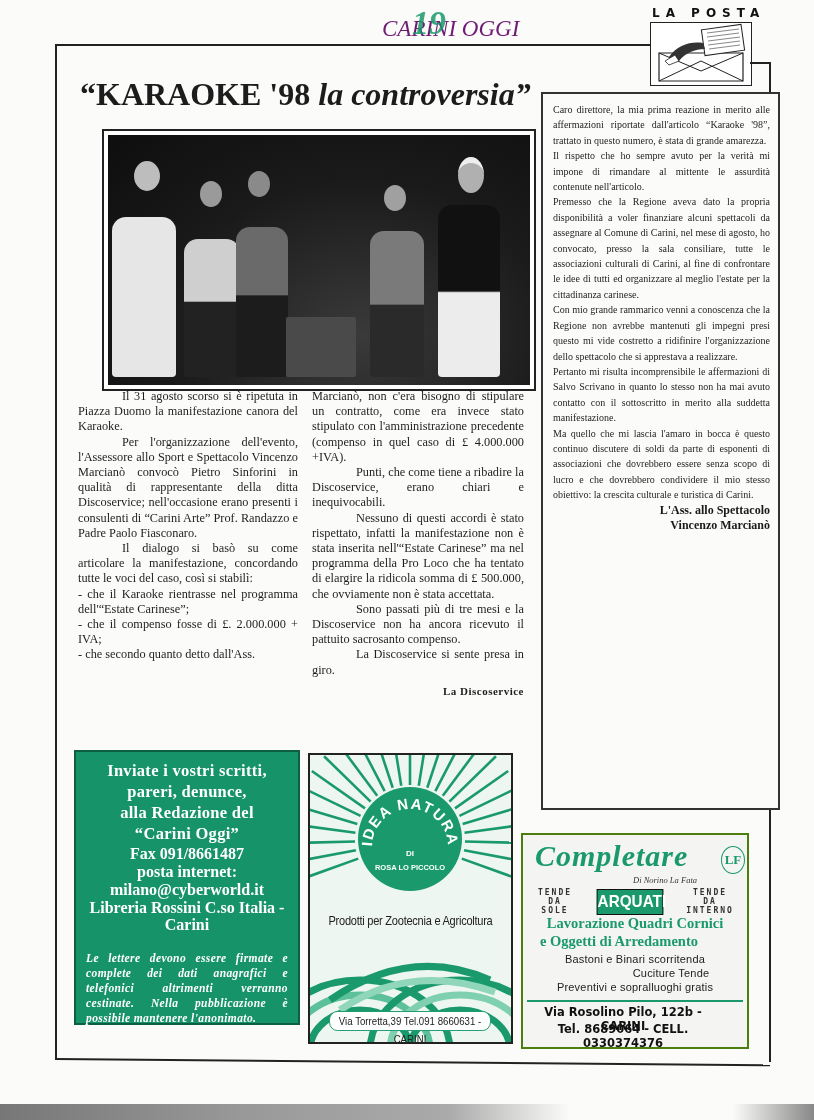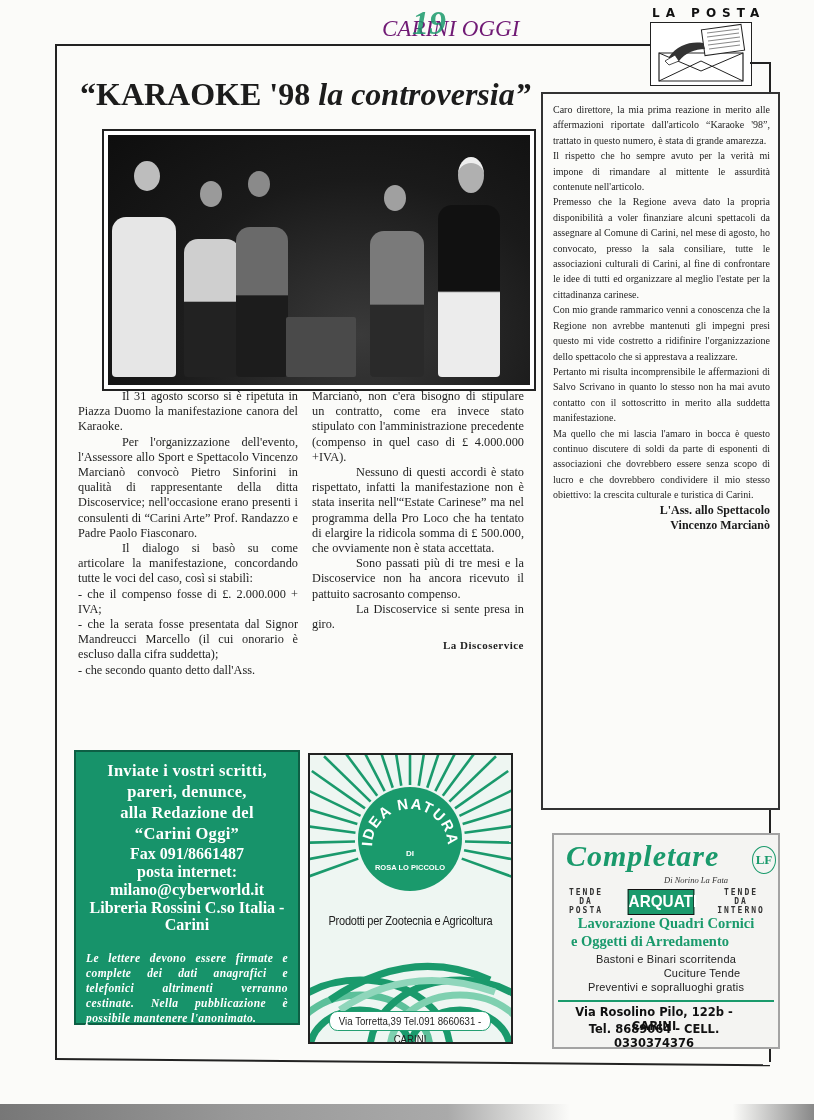--- a/index.html
+++ b/index.html
@@ -46,21 +46,21 @@
   #ad-idea{left:308px;top:753px;width:201px;height:287px;border:2px solid #222;background:#eef6f2;overflow:hidden;}
   #sun{position:absolute;left:-10px;top:-10px;width:220px;height:140px;}
   #idea-circle{position:absolute;left:48px;top:32px;width:104px;height:104px;border-radius:50%;background:#1a9a6c;}
   #idea-title{position:absolute;left:0;top:0;width:104px;height:104px;}
   #idea-di{position:absolute;left:0;top:62px;width:104px;text-align:center;color:#fff;font-family:"Liberation Sans",sans-serif;font-weight:bold;font-size:8px;}
   #idea-owner{position:absolute;left:0;top:76px;width:104px;text-align:center;color:#fff;font-family:"Liberation Sans",sans-serif;font-weight:bold;font-size:7.5px;}
   #idea-products{position:absolute;left:0;top:158px;width:201px;text-align:center;font-family:"Liberation Sans",sans-serif;font-size:13px;letter-spacing:-0.3px;color:#222;transform:scaleX(0.85);}
   #hills{position:absolute;left:0;top:185px;width:201px;height:102px;}
   #idea-address{position:absolute;left:12px;top:256px;width:174px;height:18px;border-radius:9px;background:#fff;border:1px solid #1a9a6c;text-align:center;font-family:"Liberation Sans",sans-serif;font-size:10.5px;line-height:18px;color:#222;transform:scaleX(0.92);}
   
-  #ad-comp{left:552px;top:833px;width:224px;height:212px;border:2px solid #a3a3a3;background:#f4f4f2;overflow:hidden;}
+  #ad-comp{left:521px;top:833px;width:224px;height:212px;border:2px solid #4d7c0f;background:#f4f4f2;overflow:hidden;}
   #comp-brand{position:absolute;left:12px;top:4px;font-family:"Liberation Serif",serif;font-style:italic;font-weight:bold;font-size:30px;color:#1a9a6c;letter-spacing:1px;}
   #comp-logo{position:absolute;left:198px;top:11px;width:22px;height:26px;border:1.5px solid #1a9a6c;border-radius:50%;color:#1a9a6c;font-weight:bold;font-size:13px;text-align:center;line-height:26px;}
   #comp-sub{position:absolute;left:110px;top:40px;font-style:italic;font-size:8.5px;color:#333;}
   .tende{position:absolute;font-family:"DejaVu Sans Mono",monospace;font-size:8px;letter-spacing:2px;text-align:center;line-height:9px;color:#333;font-weight:bold;}
   #tende-l{left:2px;top:53px;width:60px;}
   #tende-r{left:152px;top:53px;width:70px;}
   #arquati{position:absolute;left:70px;top:54px;width:72px;height:24px;background:#1a9a6c;color:#fff;font-family:"Liberation Sans",sans-serif;font-weight:bold;font-size:17px;text-align:center;line-height:24px;border:1.5px solid #111;transform:scaleX(0.9);}
   #comp-line1{position:absolute;left:0;top:80px;width:224px;text-align:center;color:#1a9a6c;font-size:14.5px;font-weight:bold;}
   #comp-line2{position:absolute;left:0;top:98px;width:192px;text-align:center;color:#1a9a6c;font-size:14.5px;font-weight:bold;}
   .comp-serv{position:absolute;left:0;width:224px;text-align:center;font-family:"Liberation Sans",sans-serif;font-size:11px;color:#222;letter-spacing:0.2px;}
@@ -125,27 +125,28 @@
     <div class="head" style="left:276px;top:50px;width:22px;height:26px;background:#a0a0a0;"></div>
     <div class="person" style="left:330px;width:62px;height:172px;background:linear-gradient(#111 0%,#111 50%,#ececec 51%);"></div>
     <div class="head" style="left:350px;top:22px;width:26px;height:30px;background:#b0b0b0;border-top:6px solid #eee;"></div>
   </div>
 </div>
 
 <div id="col1" class="abs col">
   <p class="ind">Il 31 agosto scorso si è ripetuta in Piazza Duomo la manifestazione canora del Karaoke.</p>
   <p class="ind">Per l'organizzazione dell'evento, l'Assessore allo Sport e Spettacolo Vincenzo Marcianò convocò Pietro Sinforini in qualità di rappresentante della ditta Discoservice; nell'occasione erano presenti i consulenti di “Carini Arte” Prof. Randazzo e Padre Paolo Fiasconaro.</p>
   <p class="ind">Il dialogo si basò su come articolare la manifestazione, concordando tutte le voci del caso, così si stabilì:</p>
+  <p>- che il Karaoke rientrasse nel programma dell'“Estate Carinese”;</p>
   <p>- che il compenso fosse di £. 2.000.000 + IVA;</p>
-  <p>- che la serata fosse presentata dal Signor Mandreucci Marcello (il cui onorario è escluso dalla cifra suddetta);</p>
   <p>- che secondo quanto detto dall'Ass.</p>
 </div>
 
 <div id="col2" class="abs col">
   <p>Marcianò, non c'era bisogno di stipulare un contratto, come era invece stato stipulato con l'amministrazione precedente (compenso in quel caso di £ 4.000.000 +IVA).</p>
+  <p class="ind">Punti, che come tiene a ribadire la Discoservice, erano chiari e inequivocabili.</p>
   <p class="ind">Nessuno di questi accordi è stato rispettato, infatti la manifestazione non è stata inserita nell'“Estate Carinese” ma nel programma della Pro Loco che ha tentato di elargire la ridicola somma di £ 500.000, che ovviamente non è stata accettata.</p>
   <p class="ind">Sono passati più di tre mesi e la Discoservice non ha ancora ricevuto il pattuito sacrosanto compenso.</p>
   <p class="ind">La Discoservice si sente presa in giro.</p>
   <p class="sig">La Discoservice</p>
 </div>
 
 <div id="letter" class="abs">
   <div class="col">
     <p>Caro direttore, la mia prima reazione in merito alle affermazioni riportate dall'articolo “Karaoke '98”, trattato in questo numero, è stata di grande amarezza.</p>
     <p>Il rispetto che ho sempre avuto per la verità mi impone di rimandare al mittente le assurdità contenute nell'articolo.</p>
@@ -227,21 +228,21 @@
   <div id="idea-address">Via Torretta,39 Tel.091 8660631 - CARINI</div>
 </div>
 
 <div id="ad-comp" class="abs">
   <div id="comp-brand">Completare</div>
   <div id="comp-logo">LF</div>
   <div id="comp-sub">Di Norino La Fata</div>
   <div id="tende-l" class="tende">
     <div>TENDE</div>
     <div>DA</div>
-    <div>POSTA</div>
+    <div>SOLE</div>
   </div>
   <div id="arquati">ARQUATI</div>
   <div id="tende-r" class="tende">
     <div>TENDE</div>
     <div>DA</div>
     <div>INTERNO</div>
   </div>
   <div id="comp-line1">Lavorazione Quadri Cornici</div>
   <div id="comp-line2">e Oggetti di Arredamento</div>
   <div id="comp-s1" class="comp-serv">Bastoni e Binari scorritenda</div>

